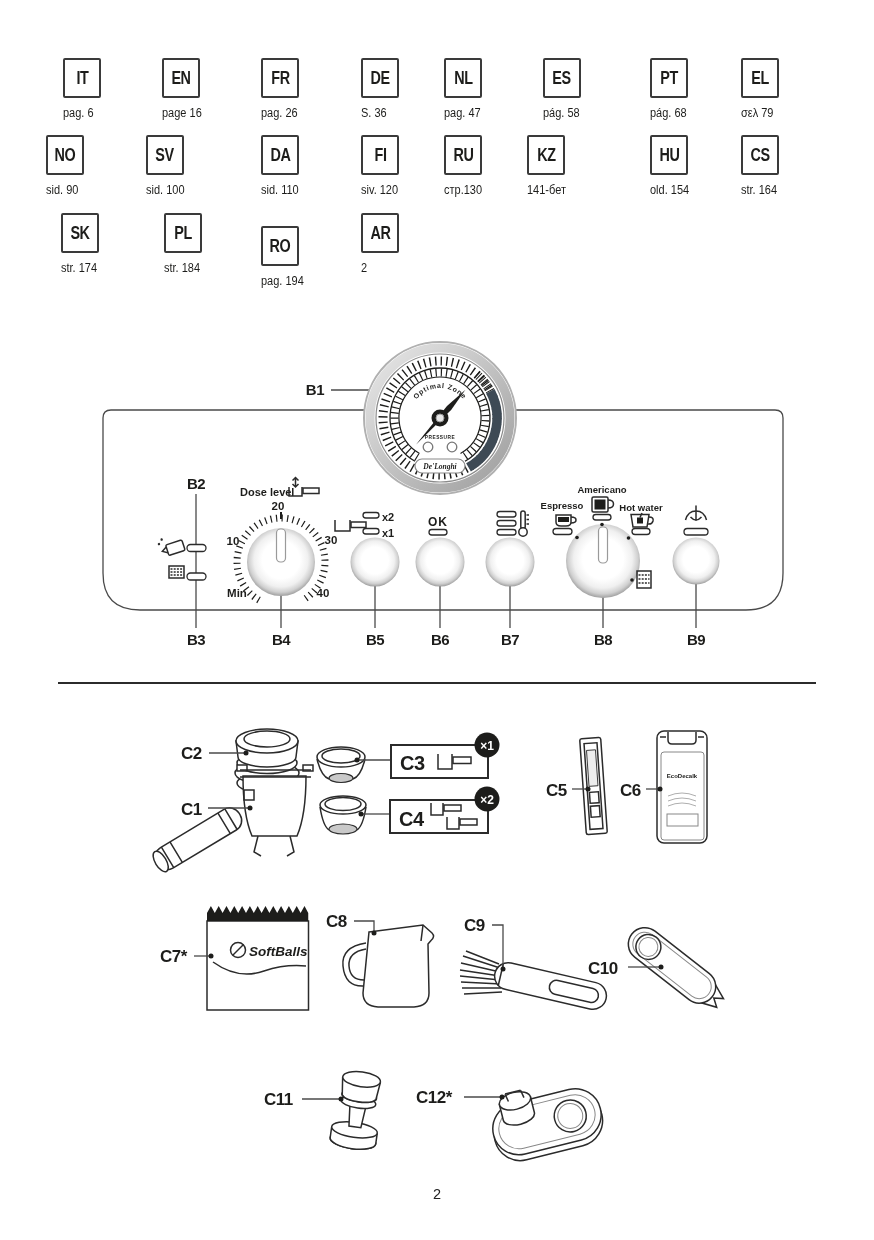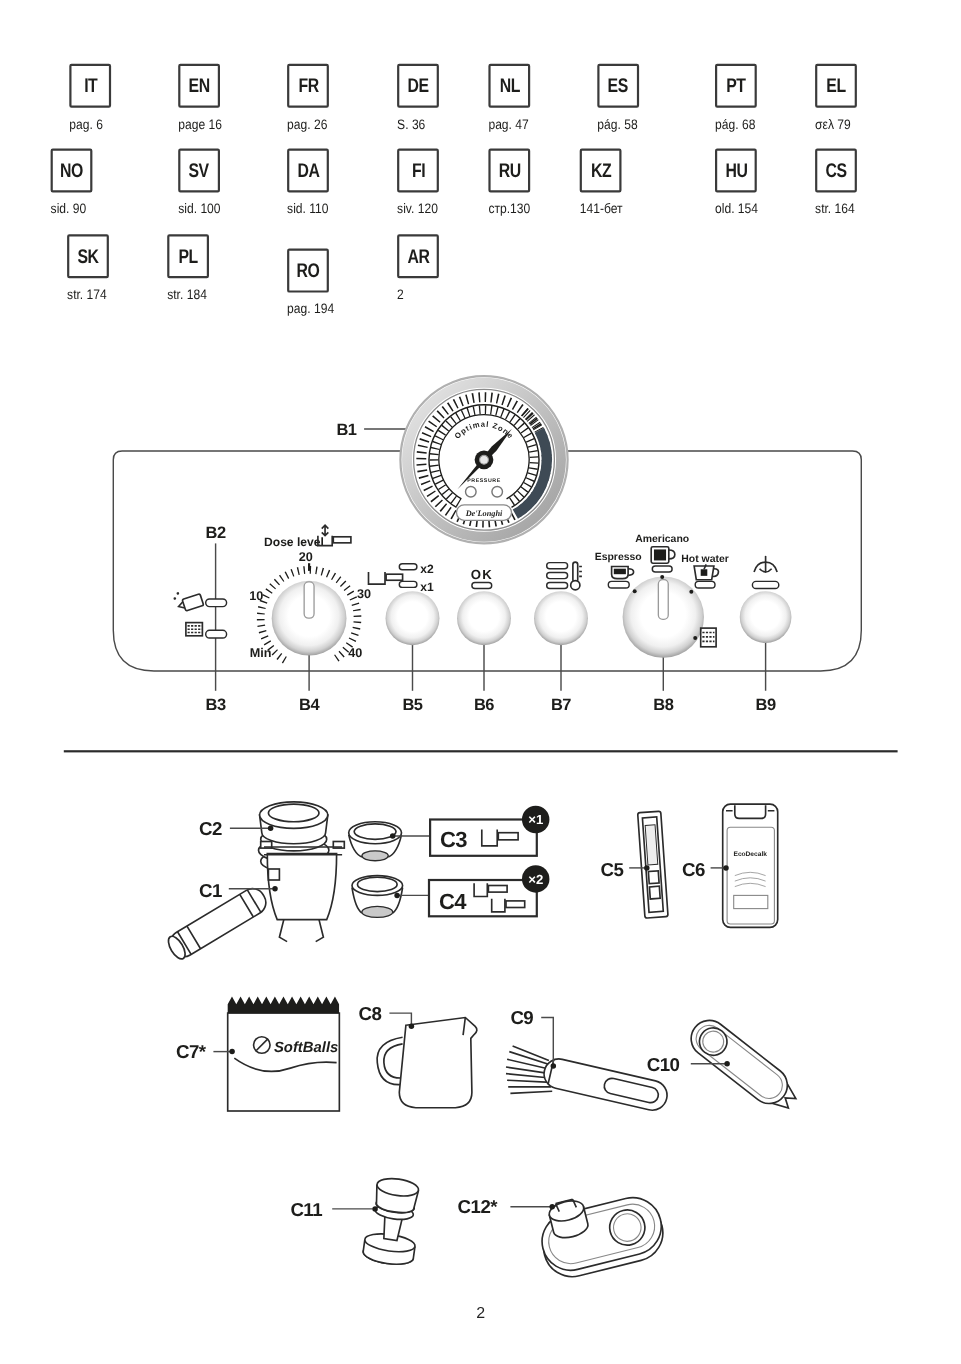--- a/index.html
+++ b/index.html
@@ -89,21 +89,21 @@
           <span class="lang-code">EL</span>
         </div>
         <div class="lang-page">σελ 79</div>
       </div>
     <div class="lang-cell" style="left:46px;top:135px">
         <div class="lang-box">
           <span class="lang-code">NO</span>
         </div>
         <div class="lang-page">sid. 90</div>
       </div>
-    <div class="lang-cell" style="left:162px;top:135px">
+    <div class="lang-cell" style="left:146px;top:135px">
         <div class="lang-box">
           <span class="lang-code">SV</span>
         </div>
         <div class="lang-page">sid. 100</div>
       </div>
     <div class="lang-cell" style="left:261px;top:135px">
         <div class="lang-box">
           <span class="lang-code">DA</span>
         </div>
         <div class="lang-page">sid. 110</div>
@@ -137,21 +137,21 @@
           <span class="lang-code">CS</span>
         </div>
         <div class="lang-page">str. 164</div>
       </div>
     <div class="lang-cell" style="left:61px;top:213px">
         <div class="lang-box">
           <span class="lang-code">SK</span>
         </div>
         <div class="lang-page">str. 174</div>
       </div>
-    <div class="lang-cell" style="left:152px;top:213px">
+    <div class="lang-cell" style="left:164px;top:213px">
         <div class="lang-box">
           <span class="lang-code">PL</span>
         </div>
         <div class="lang-page">str. 184</div>
       </div>
     <div class="lang-cell" style="left:261px;top:226px">
         <div class="lang-box">
           <span class="lang-code">RO</span>
         </div>
         <div class="lang-page">pag. 194</div>

